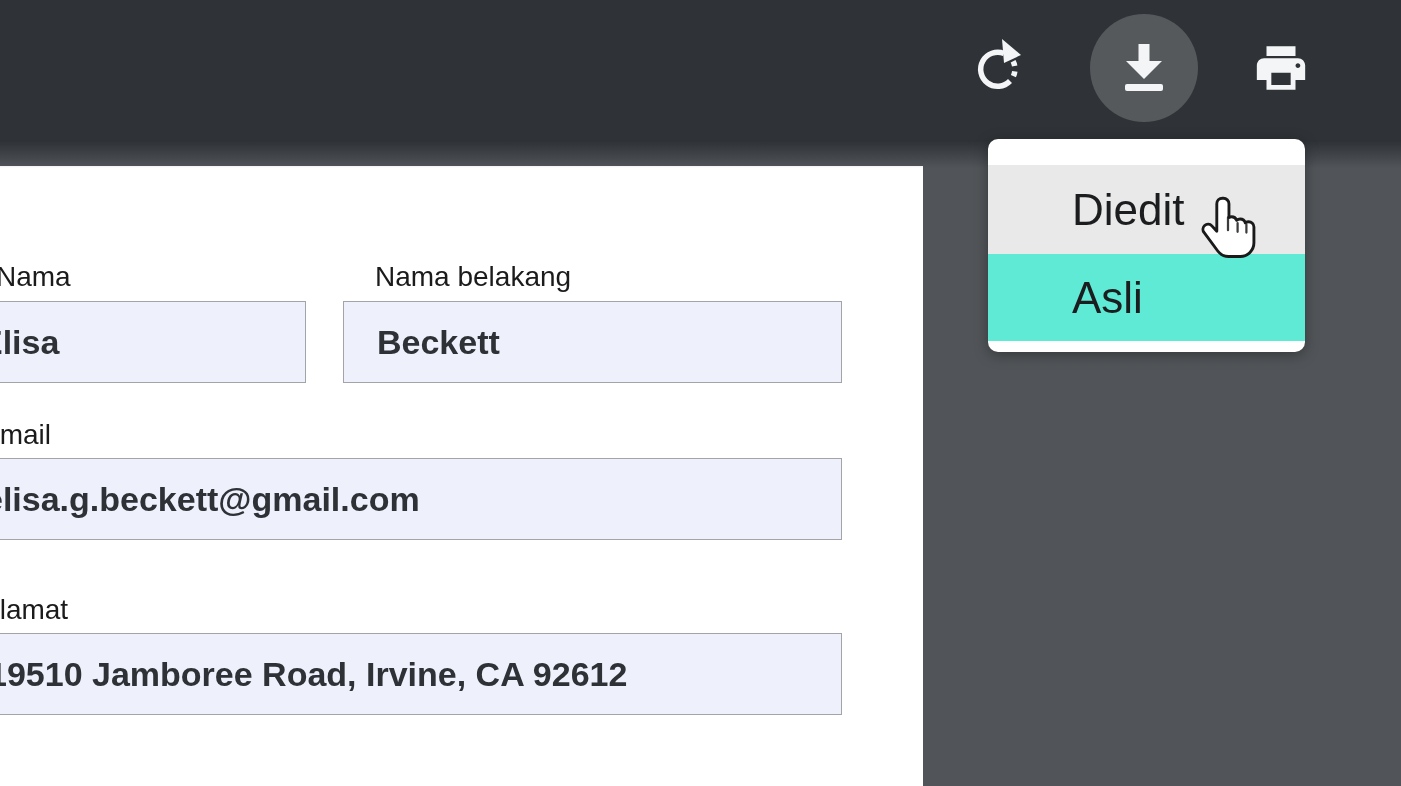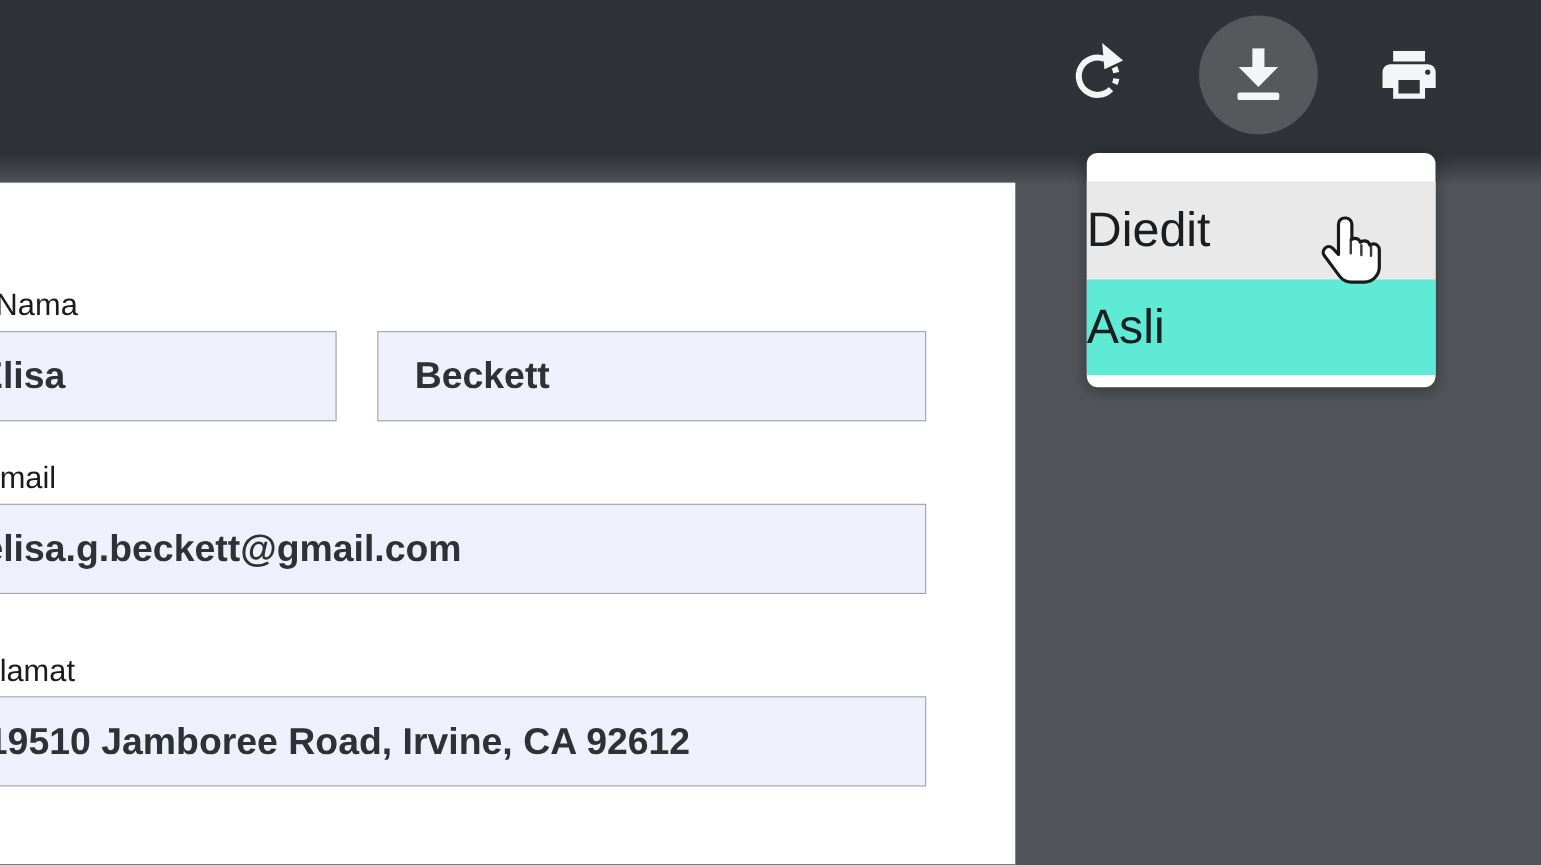--- a/index.html
+++ b/index.html
@@ -18,38 +18,39 @@
   
   .page{left:0;top:166px;width:923px;height:620px;background:#ffffff;z-index:5;}
   .field-box{background:#eef1fc;border:1px solid #a3a3aa;box-sizing:border-box;z-index:8;}
   .field-label{color:#1b1b1b;font-size:28px;line-height:30px;white-space:pre;z-index:9;}
   .field-value{color:#2e3135;font-size:34px;font-weight:bold;white-space:pre;z-index:9;
     display:flex;align-items:center;height:82px;}
   
   .menu{left:988px;top:139px;width:317px;height:213px;background:#ffffff;border-radius:10px;
     box-shadow:0 3px 14px rgba(0,0,0,.35);z-index:30;}
   .menu-item{position:absolute;left:0;width:100%;height:89px;line-height:89px;
-    box-sizing:border-box;font-size:44px;color:#1c1d1f;cursor:pointer;white-space:pre;}
+    padding-left:84px;box-sizing:border-box;font-size:44px;color:#1c1d1f;cursor:pointer;white-space:pre;}
   .menu-item.hl{top:26px;background:#e9e9e9;}
   .menu-item.plain{top:115px;height:87px;line-height:87px;background:#5eead4;}
   .cursor{left:1200px;top:194px;z-index:40;pointer-events:none;}
 </style>
 </head>
 <body>
 
 <div class="stage">
 
   <div class="abs page"></div>
 
   <div class="abs field-box" style="left:-36px;top:301px;width:342px;height:82px;"></div>
   <div class="abs field-box" style="left:343px;top:301px;width:499px;height:82px;"></div>
   <div class="abs field-box" style="left:-36px;top:458px;width:878px;height:82px;"></div>
   <div class="abs field-box" style="left:-36px;top:633px;width:878px;height:82px;"></div>
 
   <div class="abs field-label" style="left:-4px;top:262px;">Nama</div>
+  <div class="abs field-label" style="left:375px;top:262px;">Nama belakang</div>
   <div class="abs field-label" style="left:-19px;top:420px;">Email</div>
   <div class="abs field-label" style="left:-19px;top:595px;">Alamat</div>
 
   <div class="abs field-value" style="left:-20px;top:301px;">Elisa</div>
   <div class="abs field-value" style="left:377px;top:301px;">Beckett</div>
   <div class="abs field-value" style="left:-16px;top:458px;">elisa.g.beckett@gmail.com</div>
   <div class="abs field-value" style="left:-12px;top:633px;">19510 Jamboree Road, Irvine, CA 92612</div>
 
   <div class="abs toolbar-shadow"></div>
 

